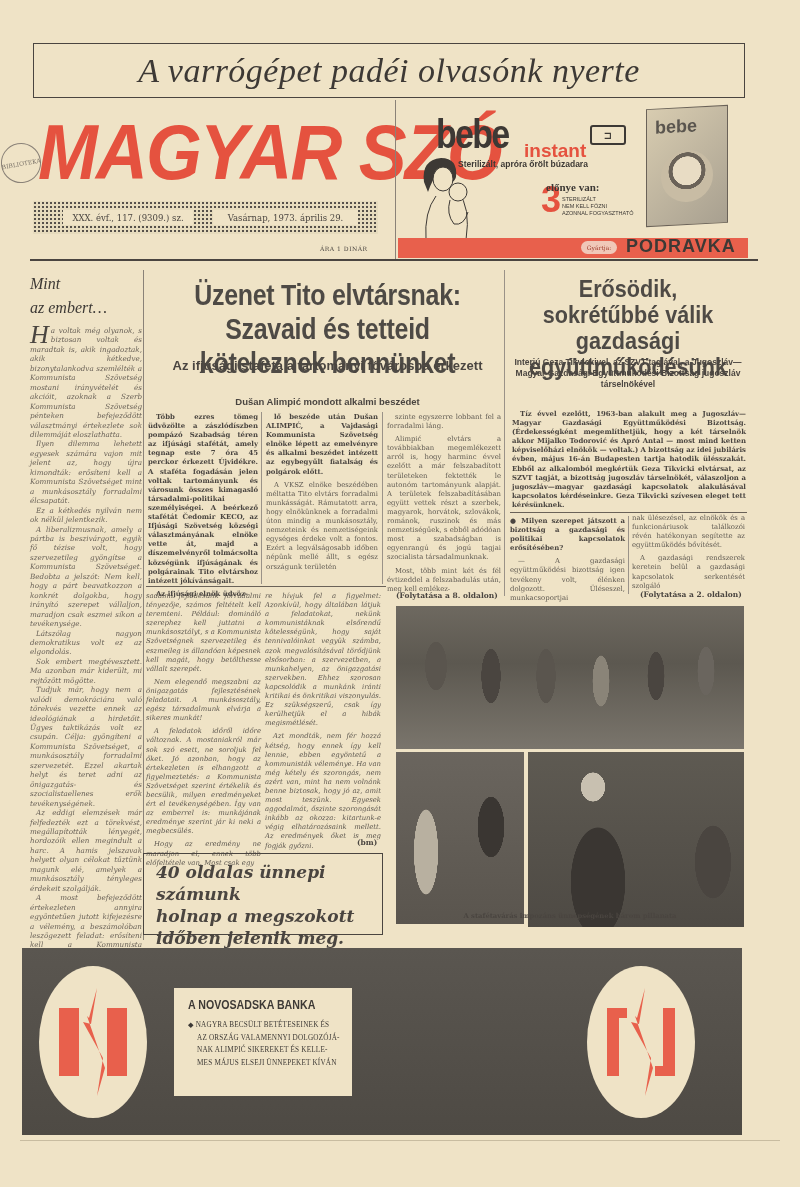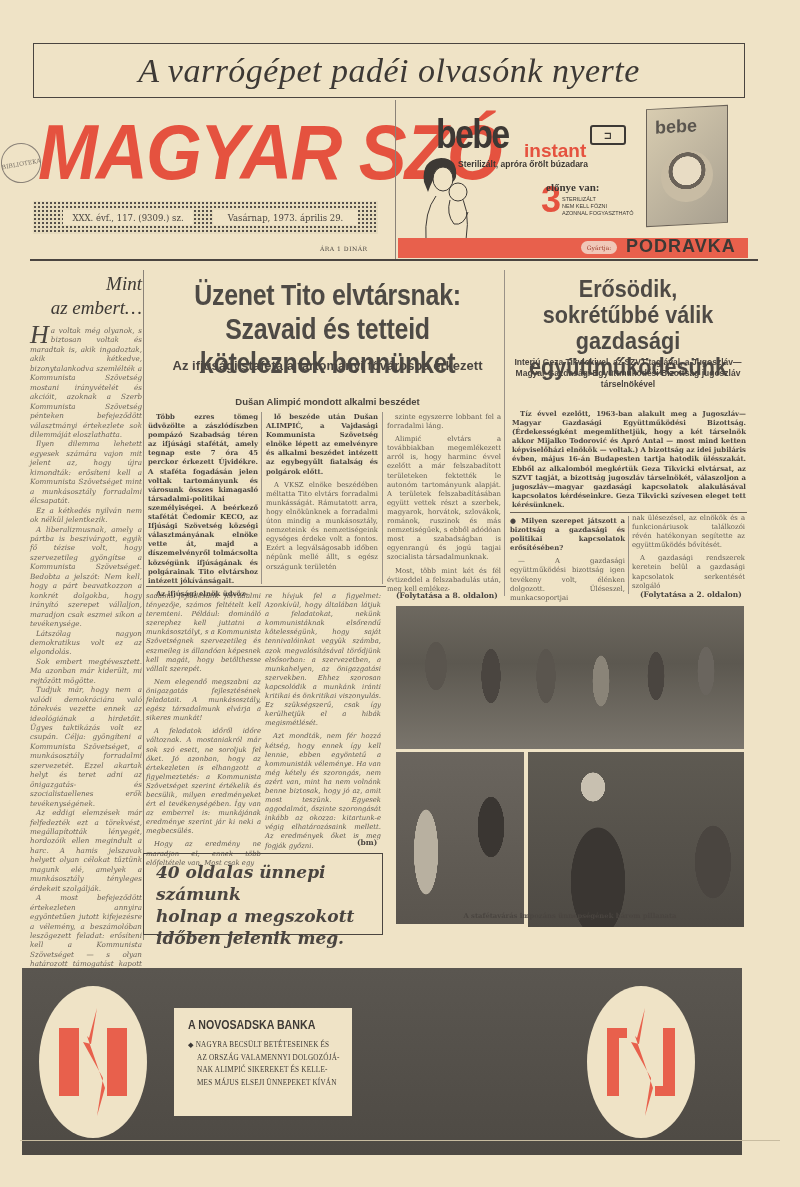--- a/index.html
+++ b/index.html
@@ -110,22 +110,22 @@
     background: #f0c8b8; font-size: 6px; color: #a04030; display: flex; align-items: center; justify-content: center;
   }
   #bebe-maker {
     position: absolute; left: 228px; top: -2px;
     font-family: "Liberation Sans", sans-serif; font-weight: bold; font-size: 18px; color: #3d3935; letter-spacing: 1px;
   }
 
   
   #left-col { left: 30px; top: 272px; width: 112px; }
   #left-col-title {
-    font-family: "Liberation Serif", serif; font-style: italic; font-size: 19px; color: #3d3935;
-    text-align: right; line-height: 24px; margin-bottom: 6px;
+    font-family: "Liberation Serif", serif; font-style: italic; font-size: 16px; color: #3d3935;
+    text-align: left; line-height: 24px; margin-bottom: 6px;
   }
   .left-text {
     font-family: "DejaVu Serif", serif; font-style: italic; font-size: 7.2px; line-height: 9.45px;
     color: #6a6258; text-align: justify; hyphens: auto;
   }
   .dropcap {
     float: left; font-family: "Liberation Serif", serif; font-style: italic; font-size: 26px; line-height: 18px;
     margin-right: 2px; color: #4a4540;
   }
   #left-vrule { left: 143px; top: 270px; width: 1px; height: 670px; background: #8a8278; }
@@ -205,21 +205,20 @@
   }
   #notice-box div {
     font-family: "DejaVu Serif", serif; font-style: italic; font-weight: bold; font-size: 17px;
     line-height: 22px; color: #4a4540;
   }
 
   
   #bank-ad {
     left: 22px; top: 948px; width: 720px; height: 187px;
     background: linear-gradient(180deg, #5a5650 0%, #4e4a44 100%);
-    margin-top: 20px;
   }
   .bank-logo-circle {
     position: absolute; top: 18px; width: 108px; height: 152px; border-radius: 50%; background: #efe3c6;
   }
   .bank-logo-circle svg { position: absolute; left: 18px; top: 22px; }
   #bank-text-box {
     position: absolute; left: 152px; top: 40px; width: 178px; height: 108px; background: #efe3c6; padding: 10px 14px;
   }
   #bank-name {
     font-family: "Liberation Sans", sans-serif; font-weight: bold; font-size: 12.5px; color: #3d3935;

